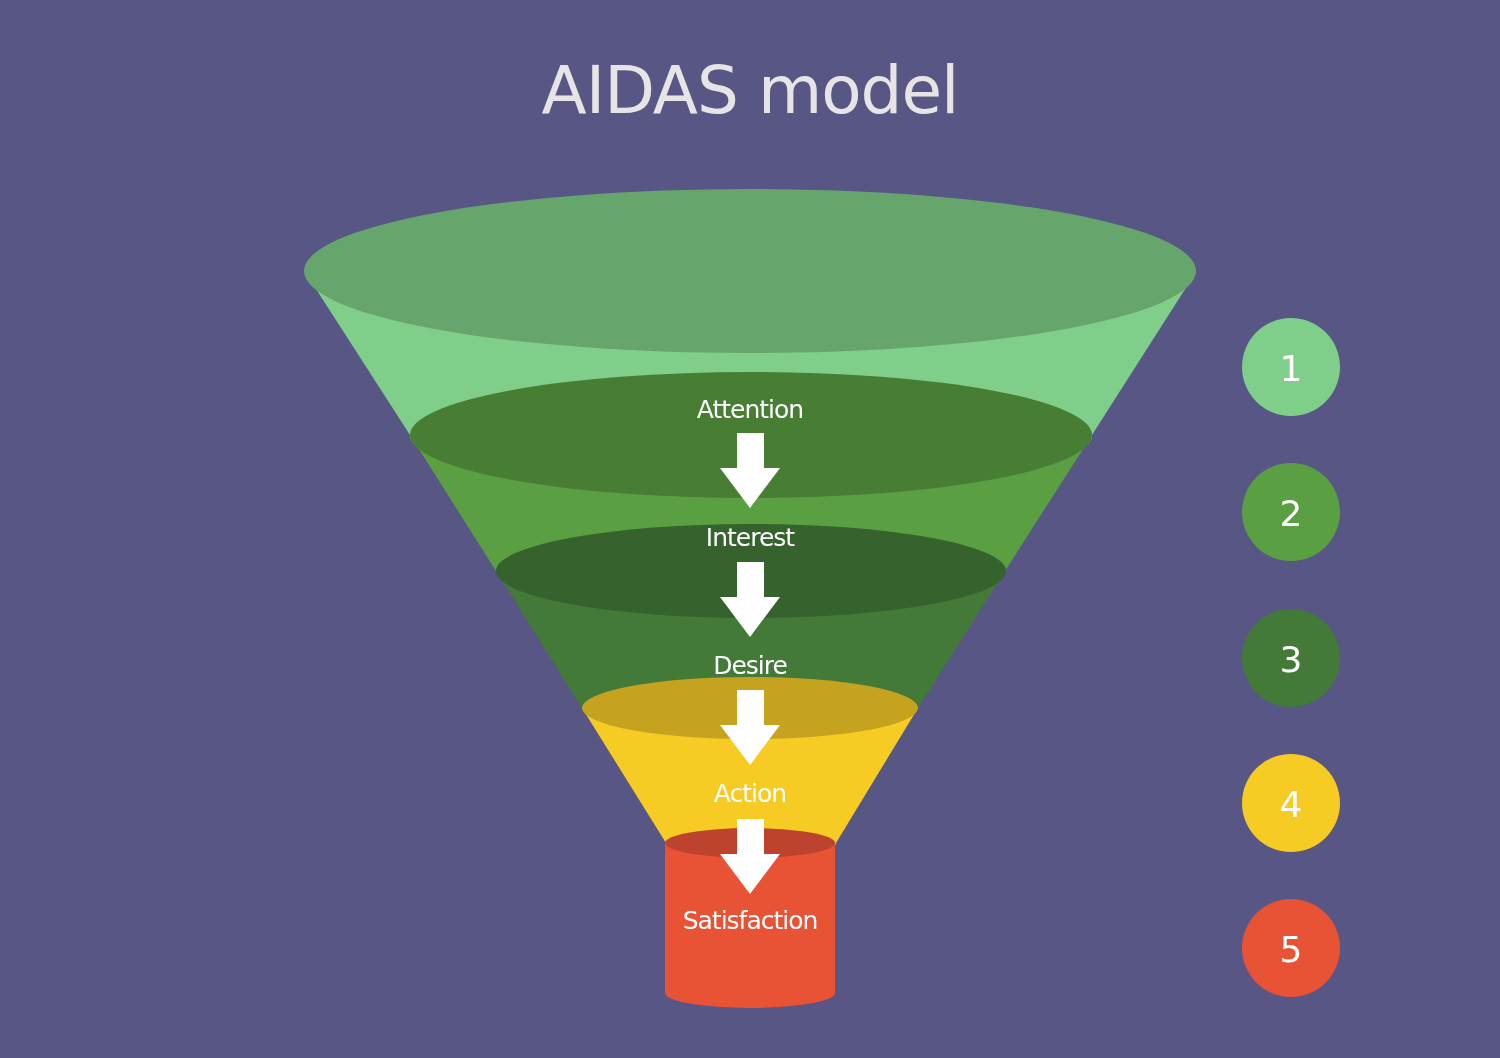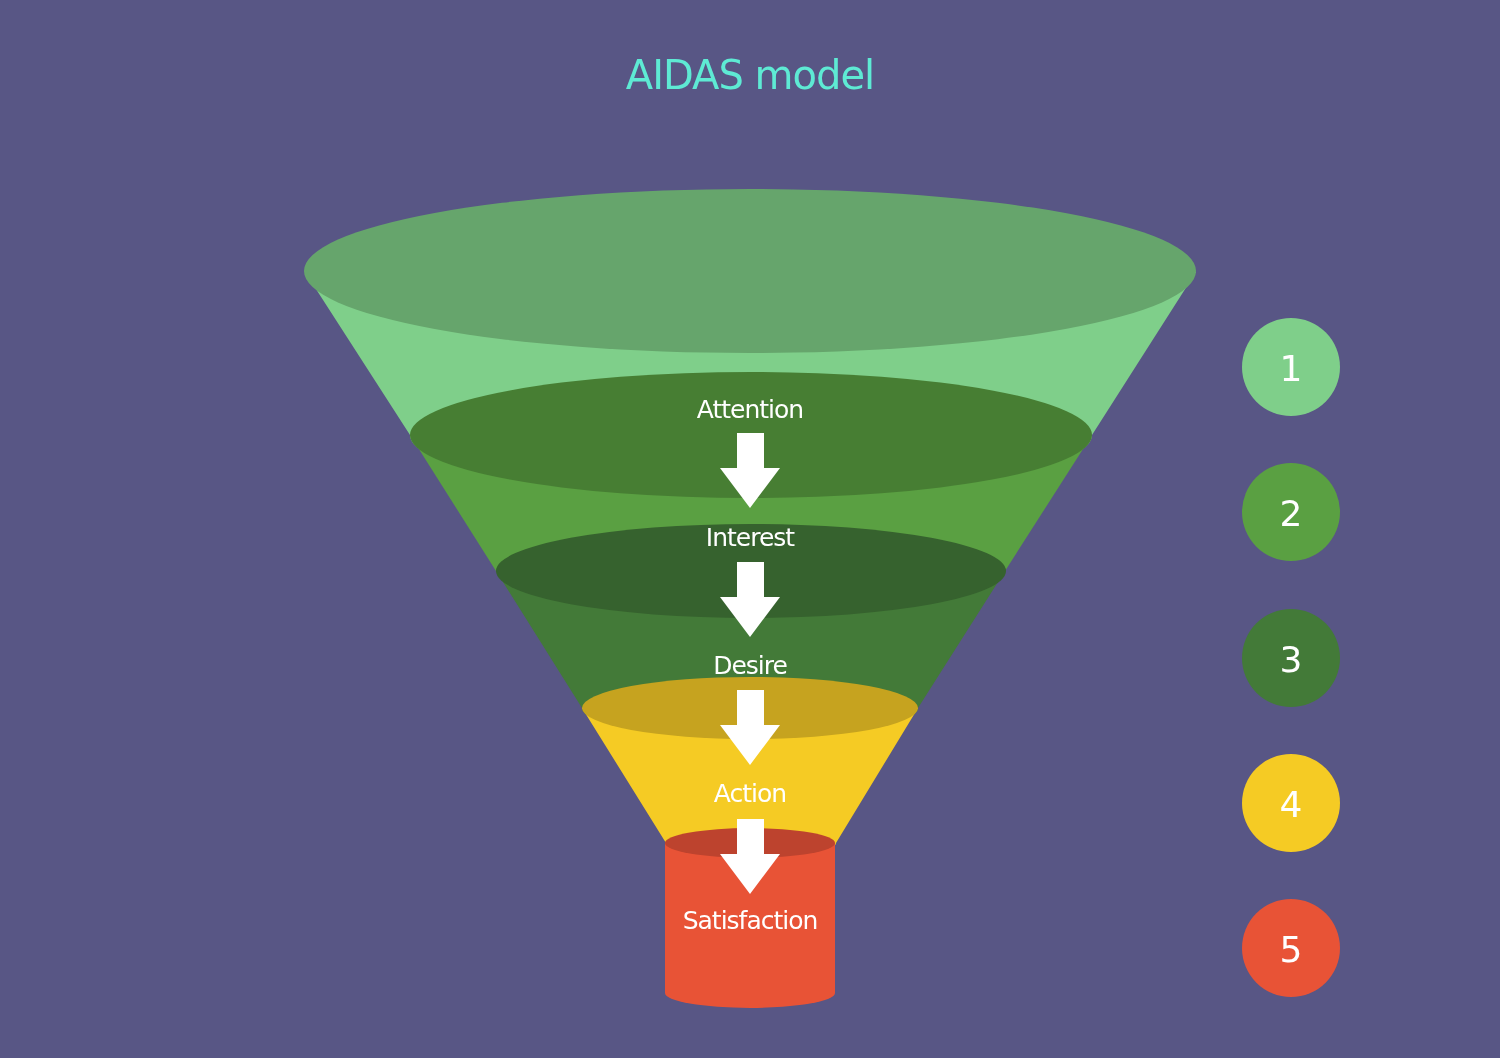--- a/index.html
+++ b/index.html
@@ -1,17 +1,17 @@
 <!DOCTYPE html>
 <html><head>
 <meta charset="utf-8">
 <style>
   html, body { margin:0; padding:0; }
   body { width:1500px; height:1058px; background:#585685; overflow:hidden; position:relative; font-family:"DejaVu Sans", sans-serif; }
-  #title { position:absolute; left:0; width:1500px; top:52px; text-align:center; color:#5eead4; font-size:40px; font-family:"DejaVu Sans", sans-serif; font-weight:normal; letter-spacing:-1px; }
+  #title { position:absolute; left:0; width:1500px; top:52px; text-align:center; color:#e5e5e5; font-size:66px; font-family:"DejaVu Sans", sans-serif; font-weight:normal; letter-spacing:-1px; }
   svg { position:absolute; left:0; top:0; }
   .lbl { fill:#fff; font-family:"DejaVu Sans", sans-serif; font-size:25px; text-anchor:middle; letter-spacing:-1px; }
   .num { fill:#fff; font-family:"DejaVu Sans", sans-serif; font-size:36px; text-anchor:middle; }
 </style>
 </head>
 <body>
 
 <div id="title">AIDAS model</div>
 
 <svg width="1500" height="1058">

